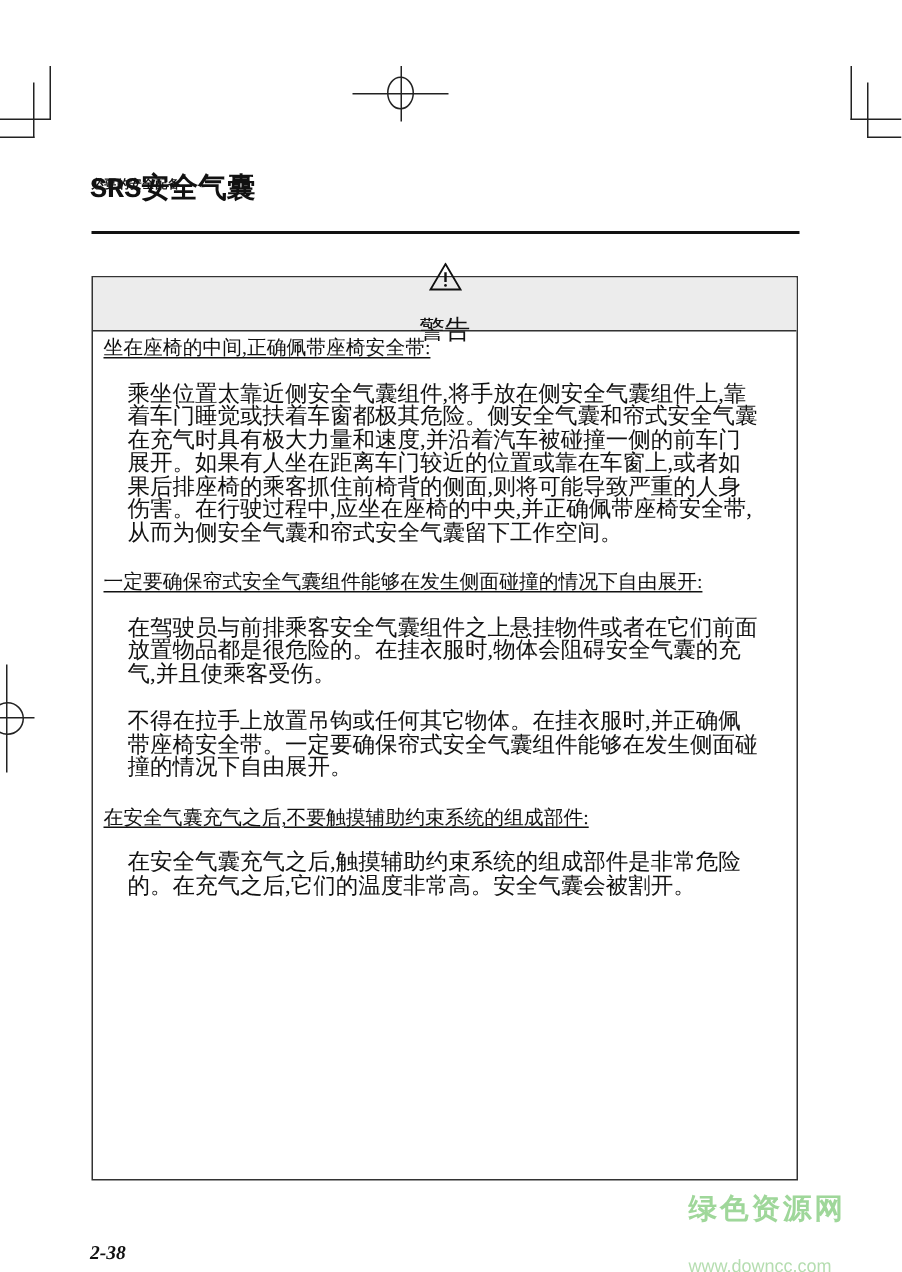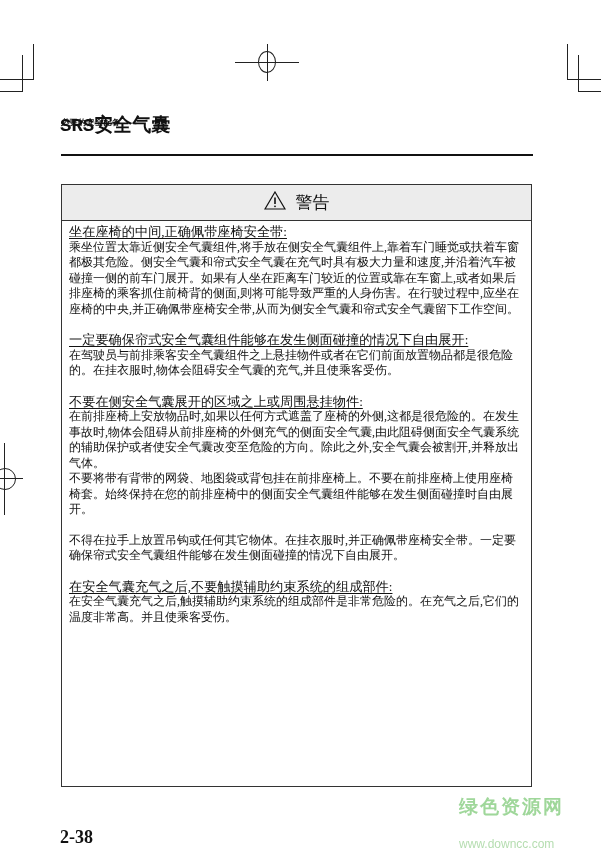--- a/index.html
+++ b/index.html
@@ -21,40 +21,40 @@
       font-family: Liberation Mono, monospace;
       text-align: center;
     }
     .title-rule { position: absolute; left: 61px; top: 154px; width: 472px; height: 2px; background: #111; }
     .warn-box {
       position: absolute; left: 61px; top: 184px; width: 471px; height: 603px;
       border: 1px solid #333; box-sizing: border-box;
     }
     .warn-head {
       height: 35px; background: #ececec; border-bottom: 1px solid #333;
-      display: flex; align-items: center; justify-content: center; gap: 10px;
+      display: flex; align-items: center; justify-content: center; gap: 10px; flex-direction: column;
     }
     .warn-head .label { font-size: 17px; }
     .warn-body { padding: 3px 7px 0 7px; font-family: Liberation Serif, serif; }
     .block { margin-bottom: 15px; }
     .block h3 {
       margin: 0; font-weight: normal; font-size: 13.2px; line-height: 15.5px;
       text-decoration: underline; text-underline-offset: 2px; white-space: nowrap;
     }
-    .block p { margin: 0; font-size: 12px; line-height: 15.5px; }
+    .block p { margin: 16px; font-size: 15px; line-height: 15.5px; }
     .watermark {
       position: absolute; right: 37px; top: 796px; 
       color: #9fd79a;
     }
     .watermark .cn { font-size: 19px; font-weight: bold; letter-spacing: 2px; line-height: 20px; }
     .watermark .url { font-size: 12px; color: #b5ddb0; line-height: 14px; font-family: "Liberation Sans", sans-serif; margin-top: 21px; }
     .page-num {
       position: absolute; left: 60px; top: 827px;
       font-family: "Liberation Serif", "DejaVu Serif", serif;
-      font-weight: bold; font-size: 18px;
+      font-weight: bold; font-size: 13px; font-style: italic;
     }
   </style>
 </head>
 <body>
 
 <div>
   <div class="mark" style="left:0;top:79px;width:34px;height:1px;"></div>
   <div class="mark" style="left:33px;top:44px;width:1px;height:36px;"></div>
   <div class="mark" style="left:0;top:91px;width:23px;height:1px;"></div>
   <div class="mark" style="left:22px;top:55px;width:1px;height:37px;"></div>
@@ -94,30 +94,25 @@
   <div class="warn-body">
     <div class="block">
       <h3>坐在座椅的中间,正确佩带座椅安全带:</h3>
       <p>乘坐位置太靠近侧安全气囊组件,将手放在侧安全气囊组件上,靠着车门睡觉或扶着车窗都极其危险。侧安全气囊和帘式安全气囊在充气时具有极大力量和速度,并沿着汽车被碰撞一侧的前车门展开。如果有人坐在距离车门较近的位置或靠在车窗上,或者如果后排座椅的乘客抓住前椅背的侧面,则将可能导致严重的人身伤害。在行驶过程中,应坐在座椅的中央,并正确佩带座椅安全带,从而为侧安全气囊和帘式安全气囊留下工作空间。</p>
     </div>
     <div class="block">
       <h3>一定要确保帘式安全气囊组件能够在发生侧面碰撞的情况下自由展开:</h3>
       <p>在驾驶员与前排乘客安全气囊组件之上悬挂物件或者在它们前面放置物品都是很危险的。在挂衣服时,物体会阻碍安全气囊的充气,并且使乘客受伤。</p>
     </div>
     <div class="block">
-      <h3>不要在侧安全气囊展开的区域之上或周围悬挂物件:</h3>
-      <p>在前排座椅上安放物品时,如果以任何方式遮盖了座椅的外侧,这都是很危险的。在发生事故时,物体会阻碍从前排座椅的外侧充气的侧面安全气囊,由此阻碍侧面安全气囊系统的辅助保护或者使安全气囊改变至危险的方向。除此之外,安全气囊会被割开,并释放出气体。</p>
-      <p>不要将带有背带的网袋、地图袋或背包挂在前排座椅上。不要在前排座椅上使用座椅椅套。始终保持在您的前排座椅中的侧面安全气囊组件能够在发生侧面碰撞时自由展开。</p>
-    </div>
-    <div class="block">
       <p>不得在拉手上放置吊钩或任何其它物体。在挂衣服时,并正确佩带座椅安全带。一定要确保帘式安全气囊组件能够在发生侧面碰撞的情况下自由展开。</p>
     </div>
     <div class="block">
       <h3>在安全气囊充气之后,不要触摸辅助约束系统的组成部件:</h3>
-      <p>在安全气囊充气之后,触摸辅助约束系统的组成部件是非常危险的。在充气之后,它们的温度非常高。并且使乘客受伤。</p>
+      <p>在安全气囊充气之后,触摸辅助约束系统的组成部件是非常危险的。在充气之后,它们的温度非常高。安全气囊会被割开。</p>
     </div>
   </div>
 </div>
 
 <div class="watermark">
   <div class="cn">绿色资源网</div>
   <div class="url">www.downcc.com</div>
 </div>
 
 <div class="page-num">2-38</div>

